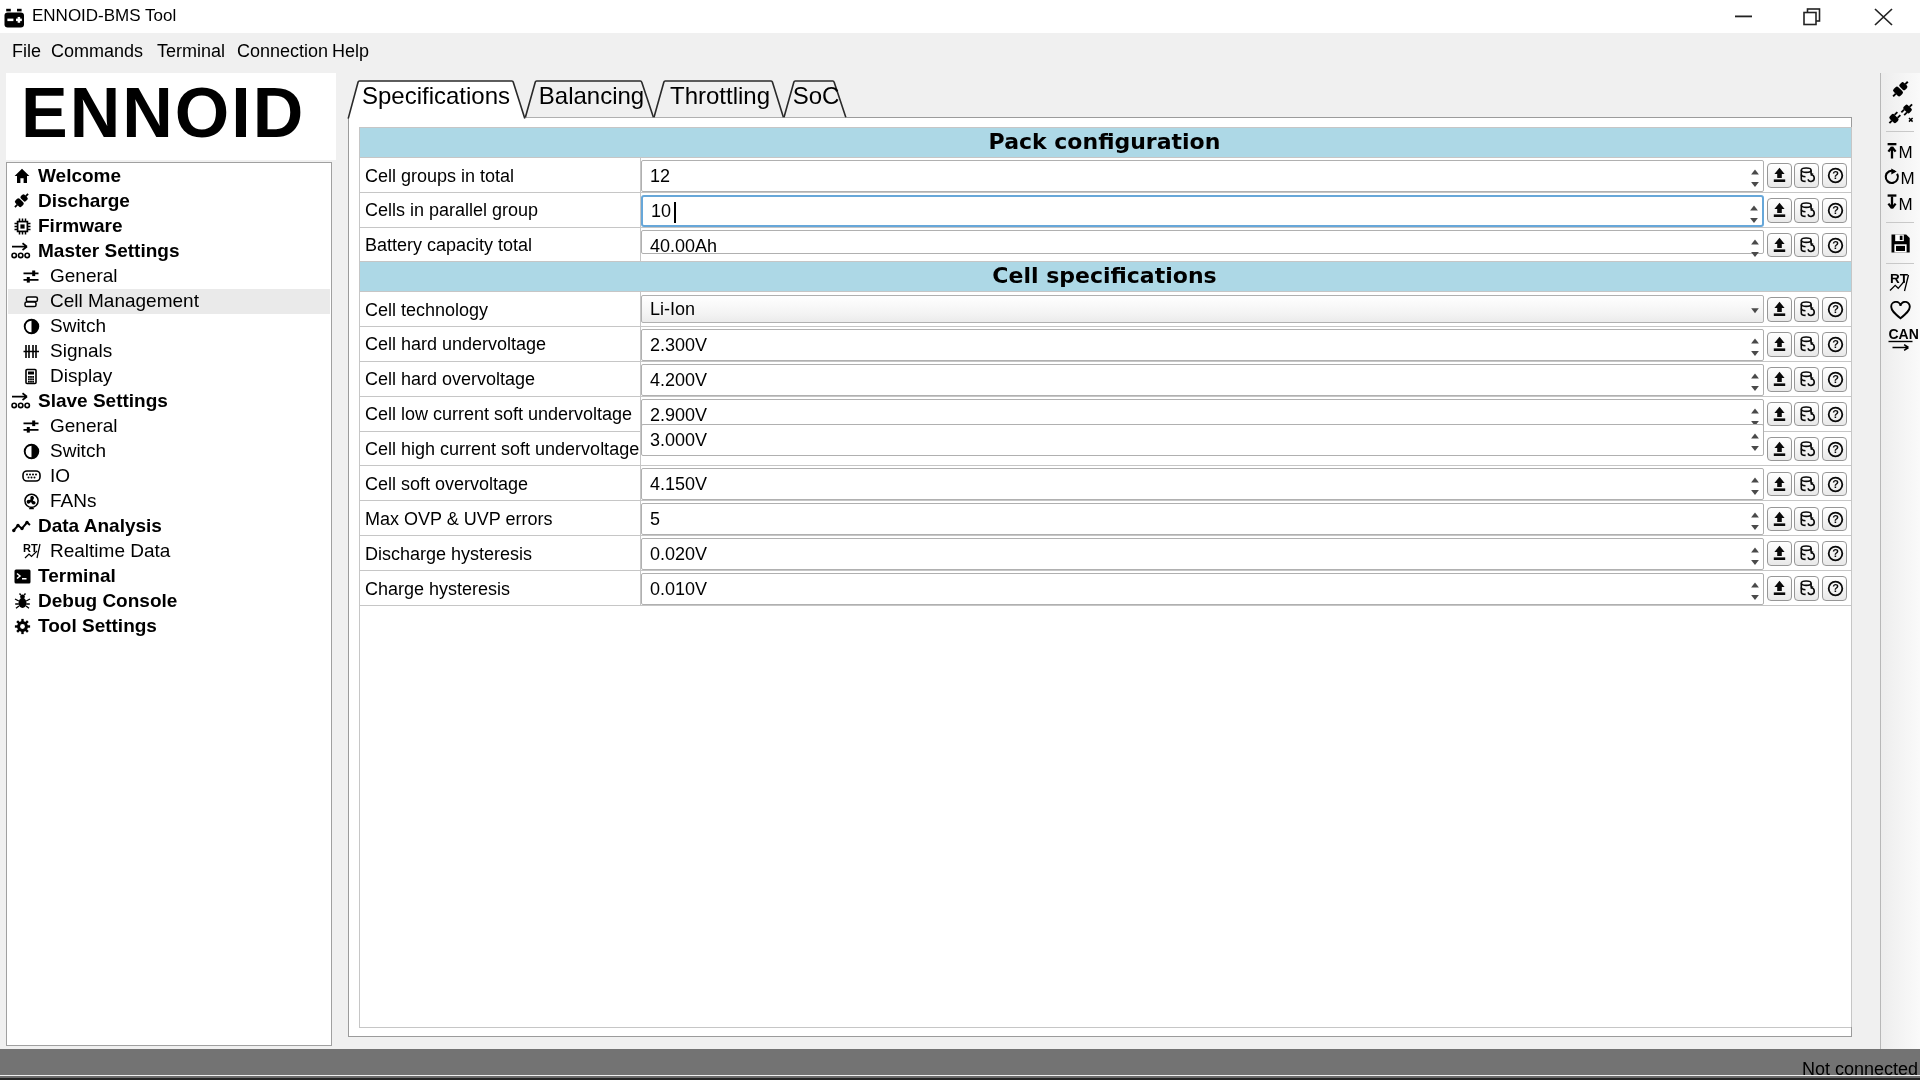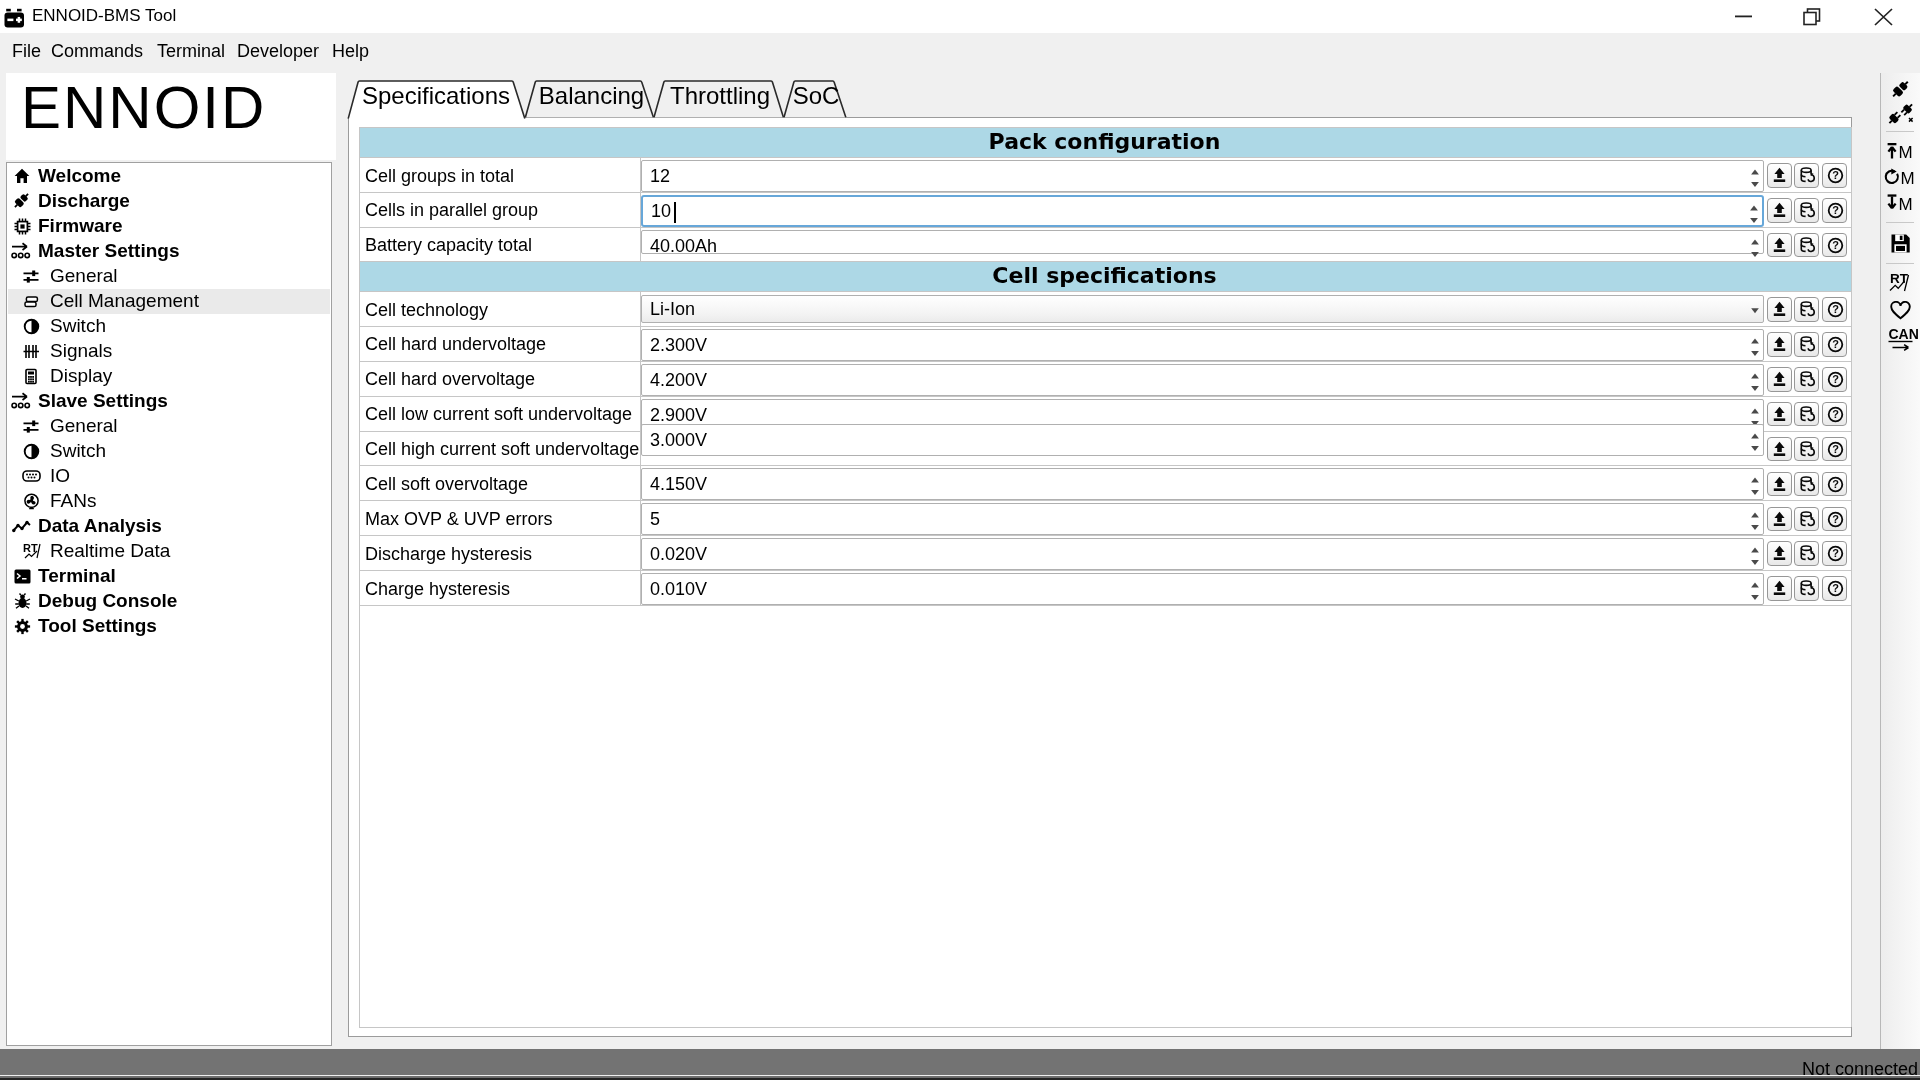--- a/index.html
+++ b/index.html
@@ -7,21 +7,21 @@
   body { font-family:"Liberation Sans", sans-serif; background:#f0f0f0; position:relative; color:#000; }
   .abs { position:absolute; }
   
   #titlebar { left:0; top:0; width:1920px; height:33px; background:#ffffff; }
   #title-text { left:32px; top:6px; font-size:17px; }
   
   #menubar { left:0; top:33px; width:1920px; height:40px; background:#f0f0f0; font-size:18px; }
   #menubar span { position:absolute; top:8px; }
   
   #logobox { left:6px; top:73px; width:330px; height:87px; background:#ffffff; }
-  #logotext { left:15px; top:0px; font-size:60px; font-weight:normal; letter-spacing:2px; }
+  #logotext { left:15px; top:0px; font-size:70px; font-weight:bold; letter-spacing:2px; }
   
   #tree { left:6px; top:162px; width:326px; height:884px; background:#ffffff; border:1px solid #a0a0a0; }
   .ti { position:absolute; left:0; width:324px; height:25px; font-size:19px; }
   .ti.b { font-weight:bold; }
   .ti .lab { position:absolute; top:1px; }
   .ti .ic { position:absolute; }
   .hl { position:absolute; left:1px; width:322px; height:25px; background:#eaeaea; }
   
   #pane { left:348.3px; top:116.5px; width:1503.5px; height:920.5px; background:#ffffff; border:1px solid #9b9b9b; }
   
@@ -68,21 +68,21 @@
       <rect x="1" y="4.5" width="12" height="12" fill="#fff" stroke="#222" stroke-width="1.6"></rect>
     </svg>
     <svg class="abs" style="left:1874px;top:8px" width="19" height="18" viewBox="0 0 19 18">
       <path d="M1 1 L18 17 M18 1 L1 17" stroke="#222" stroke-width="1.7" fill="none"></path>
     </svg>
   </div>
   <div class="abs" id="menubar">
     <span style="left:12px">File</span>
     <span style="left:51px">Commands</span>
     <span style="left:157px">Terminal</span>
-    <span style="left:237px">Developer</span>
+    <span style="left:237px">Connection</span>
     <span style="left:332px">Help</span>
   </div>
   <div class="abs" id="logobox">
     <div class="abs" id="logotext">ENNOID</div>
   </div>
   <div class="abs" id="tree">
     <div class="hl" style="top:126px"></div>
     <div class="ti b" style="top:1px">
       <svg class="ic" style="left:7px;top:4px" width="16" height="16" viewBox="0 0 16 16">
         <path d="M8 0.8 L15.4 8 H13 V15 H9.6 V10.2 H6.4 V15 H3 V8 H0.6 Z" fill="#000"></path>

